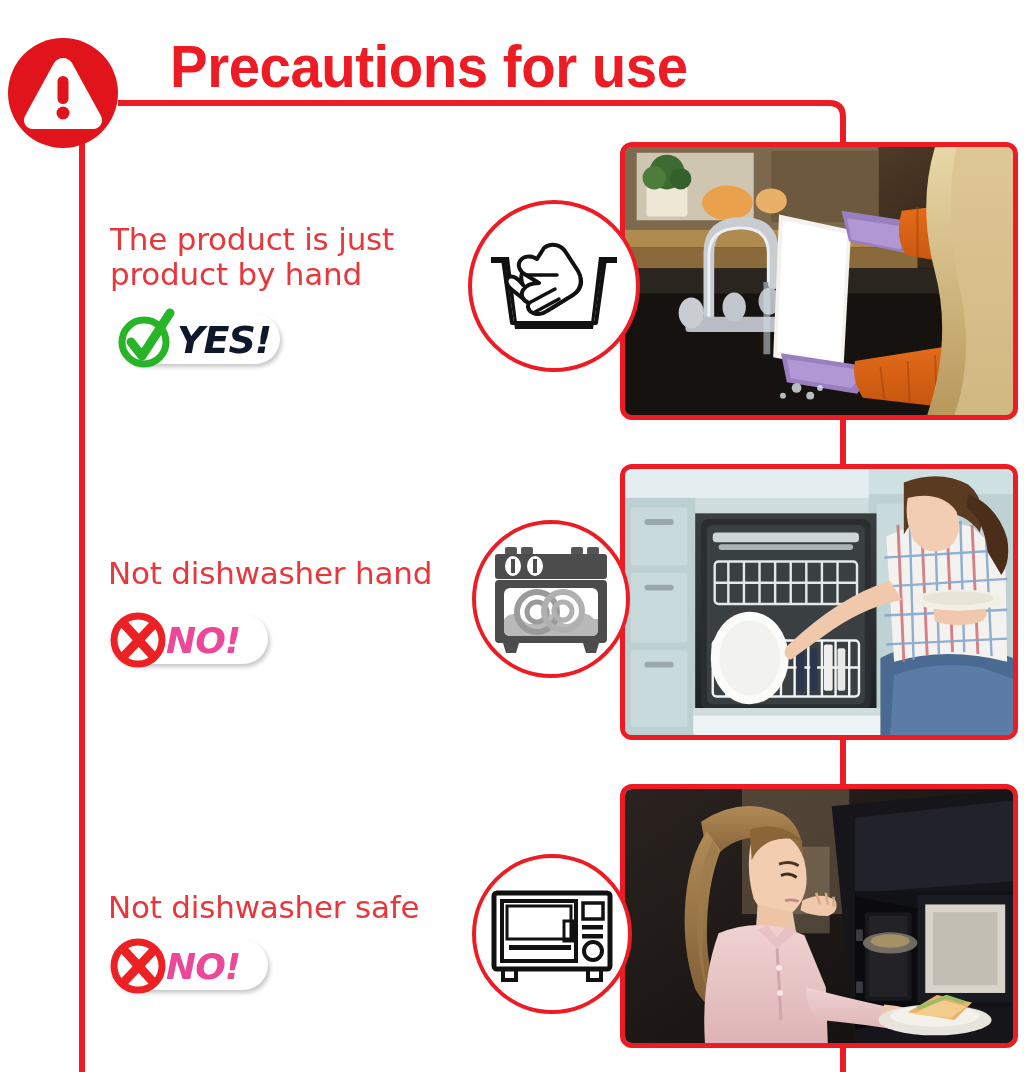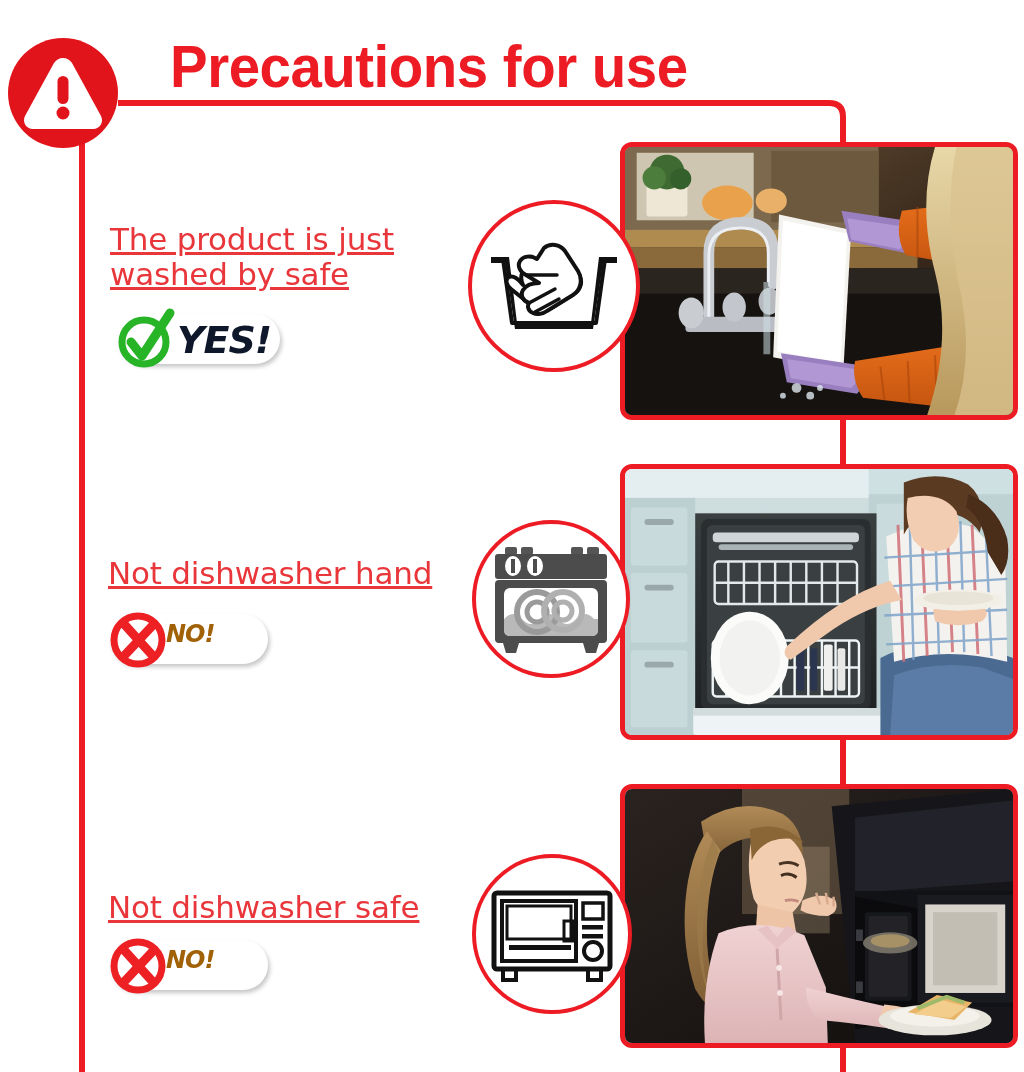--- a/index.html
+++ b/index.html
@@ -27,36 +27,35 @@
     font-family:"Liberation Sans Narrow","Liberation Sans",sans-serif;
     transform:scaleX(0.94);transform-origin:left center;
   }
 
   
   .row{position:absolute;}
   .row-text{
     position:absolute;color:#E8363B;font-weight:400;
     font-size:31px;line-height:35px;letter-spacing:-0.2px;
     font-family:"DejaVu Sans","Liberation Sans",sans-serif;
-    text-decoration:underline;
   }
 
   
   .pill{
     position:absolute;height:50px;border-radius:26px;background:#ffffff;
     box-shadow:2px 3px 4px rgba(0,0,0,.22);
   }
   .pill-inner{position:absolute;left:0;top:0;width:100%;height:100%;}
   .pill-word{
     position:absolute;font-weight:bold;font-style:italic;
     font-family:"DejaVu Sans","Liberation Sans",sans-serif;
     letter-spacing:-1px;
   }
   .yes-word{color:#0f172a;font-size:38px;left:59px;top:4px;}
-  .no-word{color:#a16207;font-size:24px;left:56px;top:6px;}
+  .no-word{color:#ec4899;font-size:36px;left:56px;top:6px;}
 
   .mark-svg{position:absolute;left:-6px;top:-8px;width:68px;height:68px;}
 
   
   .icon-circle{
     position:absolute;border-radius:50%;background:#ffffff;
     border:4px solid #ED1C24;box-sizing:border-box;
     display:flex;align-items:center;justify-content:center;
     z-index:6;
   }
@@ -93,21 +92,21 @@
       <circle cx="42" cy="59" r="6.5" fill="#E2141B"></circle>
     </svg>
   </div>
 
   <div class="title">Precautions for use</div>
 
   <div class="row">
 
     <div class="row-text" style="left:110px;top:190px;width:330px;">
       <span>The product is just</span><br>
-      <span>washed by safe</span>
+      <span>product by hand</span>
     </div>
 
     <div class="pill" style="left:118px;top:282px;width:162px;">
       <div class="pill-inner">
         <svg class="mark-svg" viewBox="0 0 68 68" xmlns="http://www.w3.org/2000/svg">
           <circle cx="32" cy="36" r="22" fill="none" stroke="#27B427" stroke-width="7"></circle>
           <path d="M19 36 L30 50 L58 7" fill="none" stroke="#27B427" stroke-width="9" stroke-linecap="round" stroke-linejoin="round"></path>
         </svg>
         <span class="pill-word yes-word">YES!</span>
       </div>

